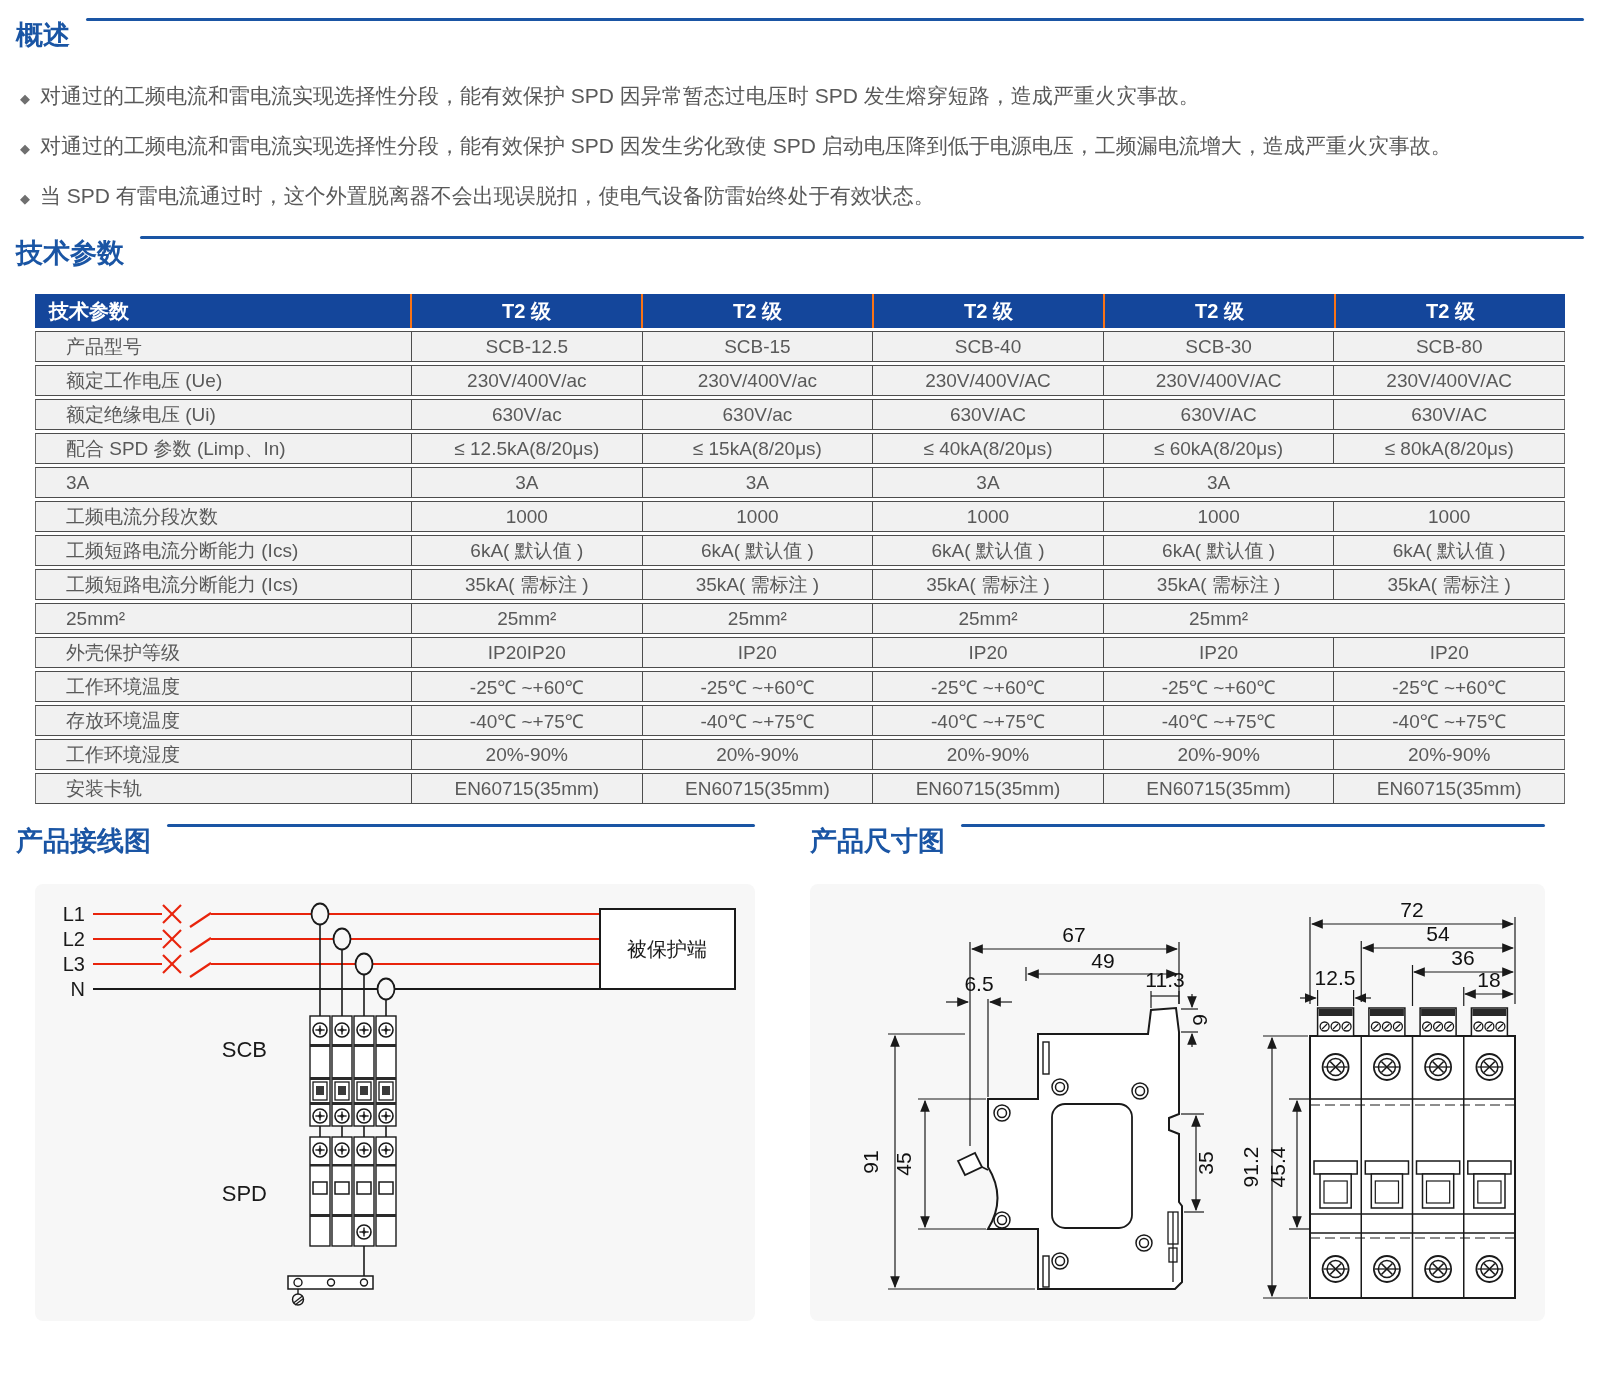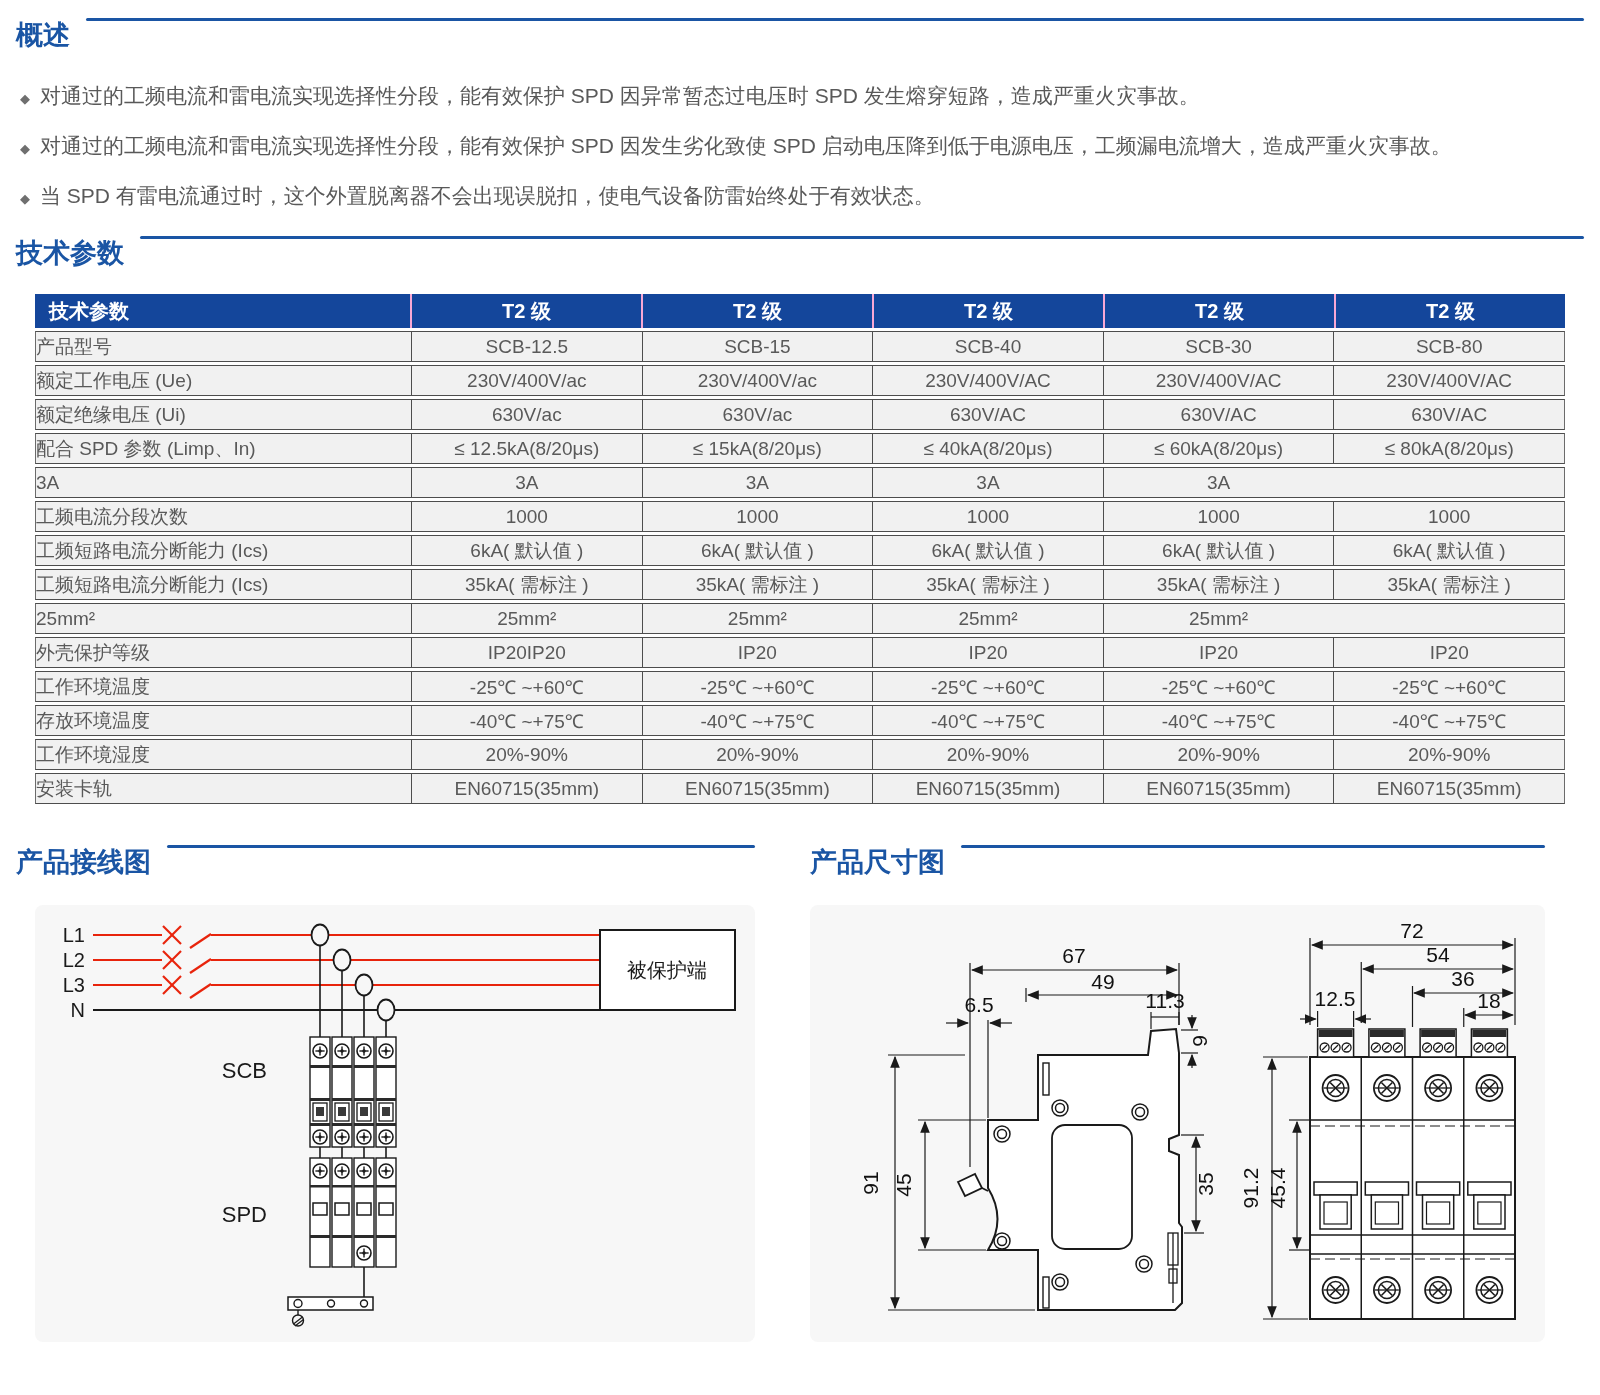--- a/index.html
+++ b/index.html
@@ -33,37 +33,37 @@
     line-height:47px;white-space:nowrap;
   }
   .bullets .dia{font-size:13px;color:#6f6f6f;margin:0 10px 0 4px;}
   
   .specs-sect{margin-top:14px;}
   
   .spec-table{margin:24px 0 0 19px;width:1530px;}
   .thead{display:grid;grid-template-columns:375px repeat(5,1fr);height:34px;}
   .thead .th{
     background:var(--header-bg);color:#ffffff;font-weight:bold;font-size:20px;
-    display:flex;align-items:center;justify-content:center;border-left:2px solid #f9a8d4;
+    display:flex;align-items:center;justify-content:center;border-left:2px solid #f97316;
   }
   .thead .th:first-child{border-left:none;justify-content:flex-start;padding-left:14px;}
   .trow{
     display:grid;grid-template-columns:375px repeat(5,1fr);
     background:#f1f1f1;height:31px;margin-top:3px;
     border-top:1px solid #4d4d4d;border-bottom:1px solid #4d4d4d;
     border-left:1px solid #6b6b6b;border-right:1px solid #6b6b6b;
   }
   .trow .td{
     display:flex;align-items:center;justify-content:center;
     font-size:19px;color:var(--text-gray);border-left:1px solid #4d4d4d;
     white-space:nowrap;
   }
-  .trow .td:first-child{border-left:none;justify-content:flex-start;padding-left:0;}
+  .trow .td:first-child{border-left:none;justify-content:flex-start;padding-left:30px;}
   
-  .bottom{display:flex;margin-top:41px;}
+  .bottom{display:flex;margin-top:20px;}
   .col-left{width:739px;}
   .col-right{width:735px;margin-left:55px;}
   .panel{
     background:var(--panel-bg);border-radius:8px;margin-top:26px;height:437px;
   }
   .col-left .panel{width:720px;margin-left:19px;}
   .col-right .panel{width:735px;}
   svg{display:block;}
   svg text{font-family:"Liberation Sans", sans-serif;}
   .dimtxt{font-size:21px;fill:#111111;}

